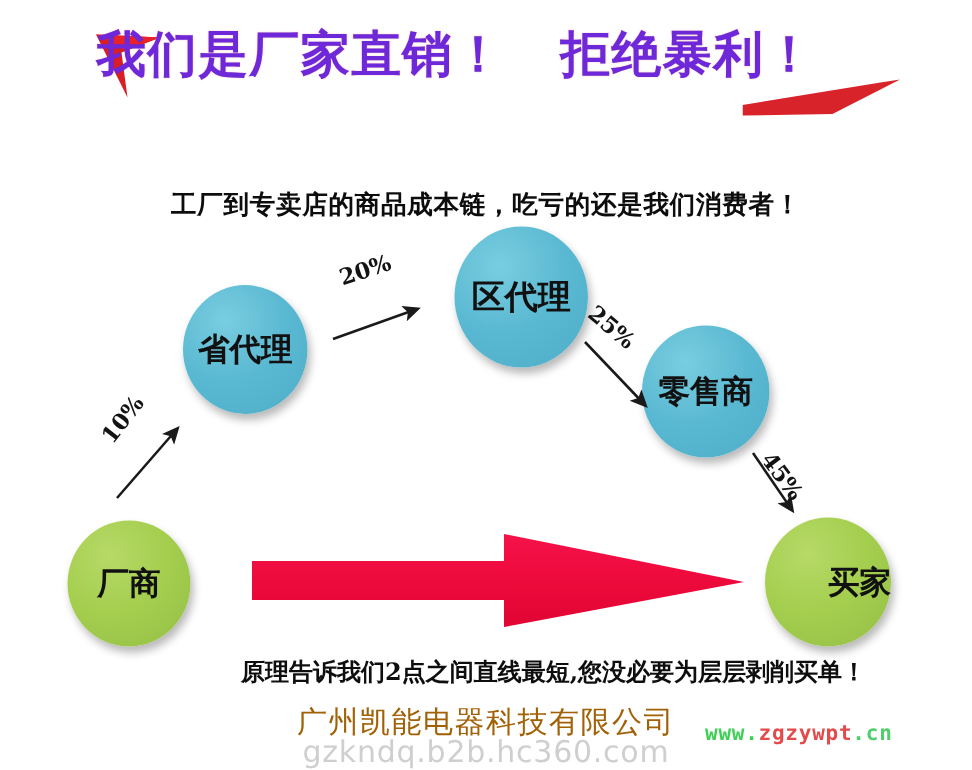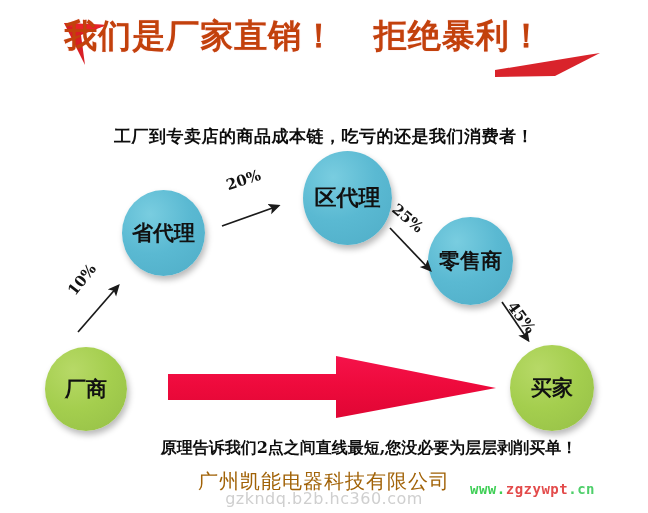--- a/index.html
+++ b/index.html
@@ -12,21 +12,21 @@
   #stage{position:relative;width:648px;height:513px;background:#fff;}
 
   
   .headline{
     position:absolute;left:0;top:14px;width:608px;
     text-align:center;
     font-family:"DejaVu Sans","Liberation Sans",sans-serif;
     font-weight:700;
     font-size:33px;
     letter-spacing:1px;
-    color:#c2410c;
+    color:#6d28d9;
     white-space:pre;
     z-index:4;
     text-shadow:0 0 1px rgba(232,18,26,.35);
   }
   .swoosh-left{
     position:absolute;left:63px;top:21px;width:46px;height:46px;z-index:3;
   }
   .swoosh-right{
     position:absolute;left:495px;top:52px;width:105px;height:26px;z-index:3;
   }
@@ -100,21 +100,21 @@
     font-size:20px;
     color:#a16207;
     letter-spacing:1px;
     white-space:nowrap;
     z-index:2;
   }
   .wm-b2b{
     position:absolute;left:0;top:489px;width:648px;
     text-align:center;
     font-family:"DejaVu Sans","Liberation Sans",sans-serif;
-    font-size:16px;
+    font-size:20px;
     color:#cfcfcf;
     letter-spacing:0.5px;
     white-space:nowrap;
     z-index:2;
   }
   .wm-site{
     position:absolute;left:470px;top:481px;
     font-family:"DejaVu Sans Mono","Liberation Mono",monospace;
     font-size:14px;
     font-weight:700;
@@ -152,21 +152,21 @@
   </div>
 
   <div class="node cyan" style="left:303px;top:151px;width:89px;height:94px;font-size:22px;">
     <span>区代理</span>
   </div>
 
   <div class="node cyan" style="left:428px;top:217px;width:85px;height:88px;font-size:21px;">
     <span>零售商</span>
   </div>
 
-  <div class="node green" style="left:510px;top:345px;width:84px;height:86px;font-size:21px;">
+  <div class="node green" style="left:510px;top:345px;width:84px;height:86px;font-size:21px;justify-content:flex-end;">
     <span>买家</span>
   </div>
 
   <svg class="mini-arrow" style="left:70px;top:278px;width:60px;height:58px;" viewBox="0 0 60 58">
     <defs>
         <marker id="ah1" markerWidth="7" markerHeight="7" refX="5.4" refY="3.2" orient="auto">
       <path d="M0,0 L7,3.2 L0,6.4 L1.6,3.2 Z" fill="#1a1a1a"></path>
         </marker>
       </defs>
     <line x1="8" y1="54" x2="48" y2="8" stroke="#1a1a1a" stroke-width="1.7" marker-end="url(#ah1)"></line>

